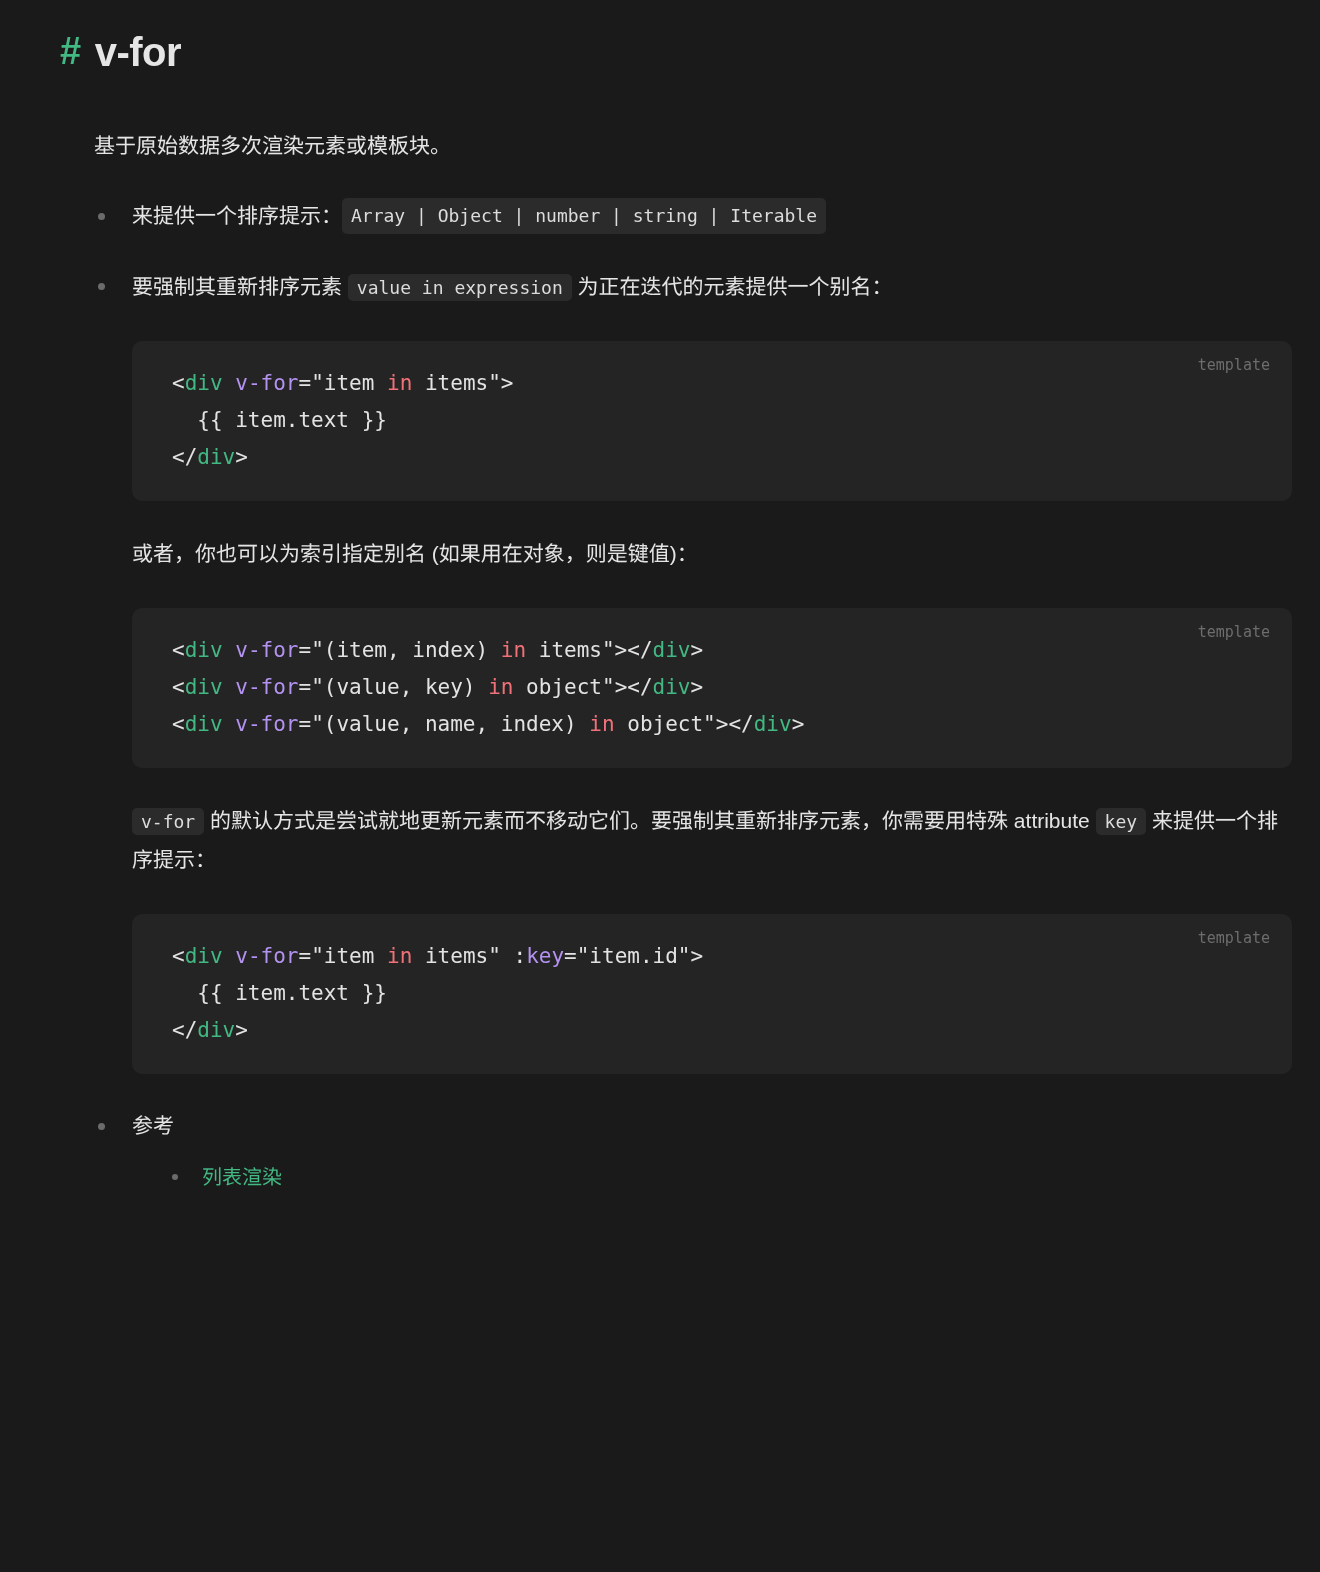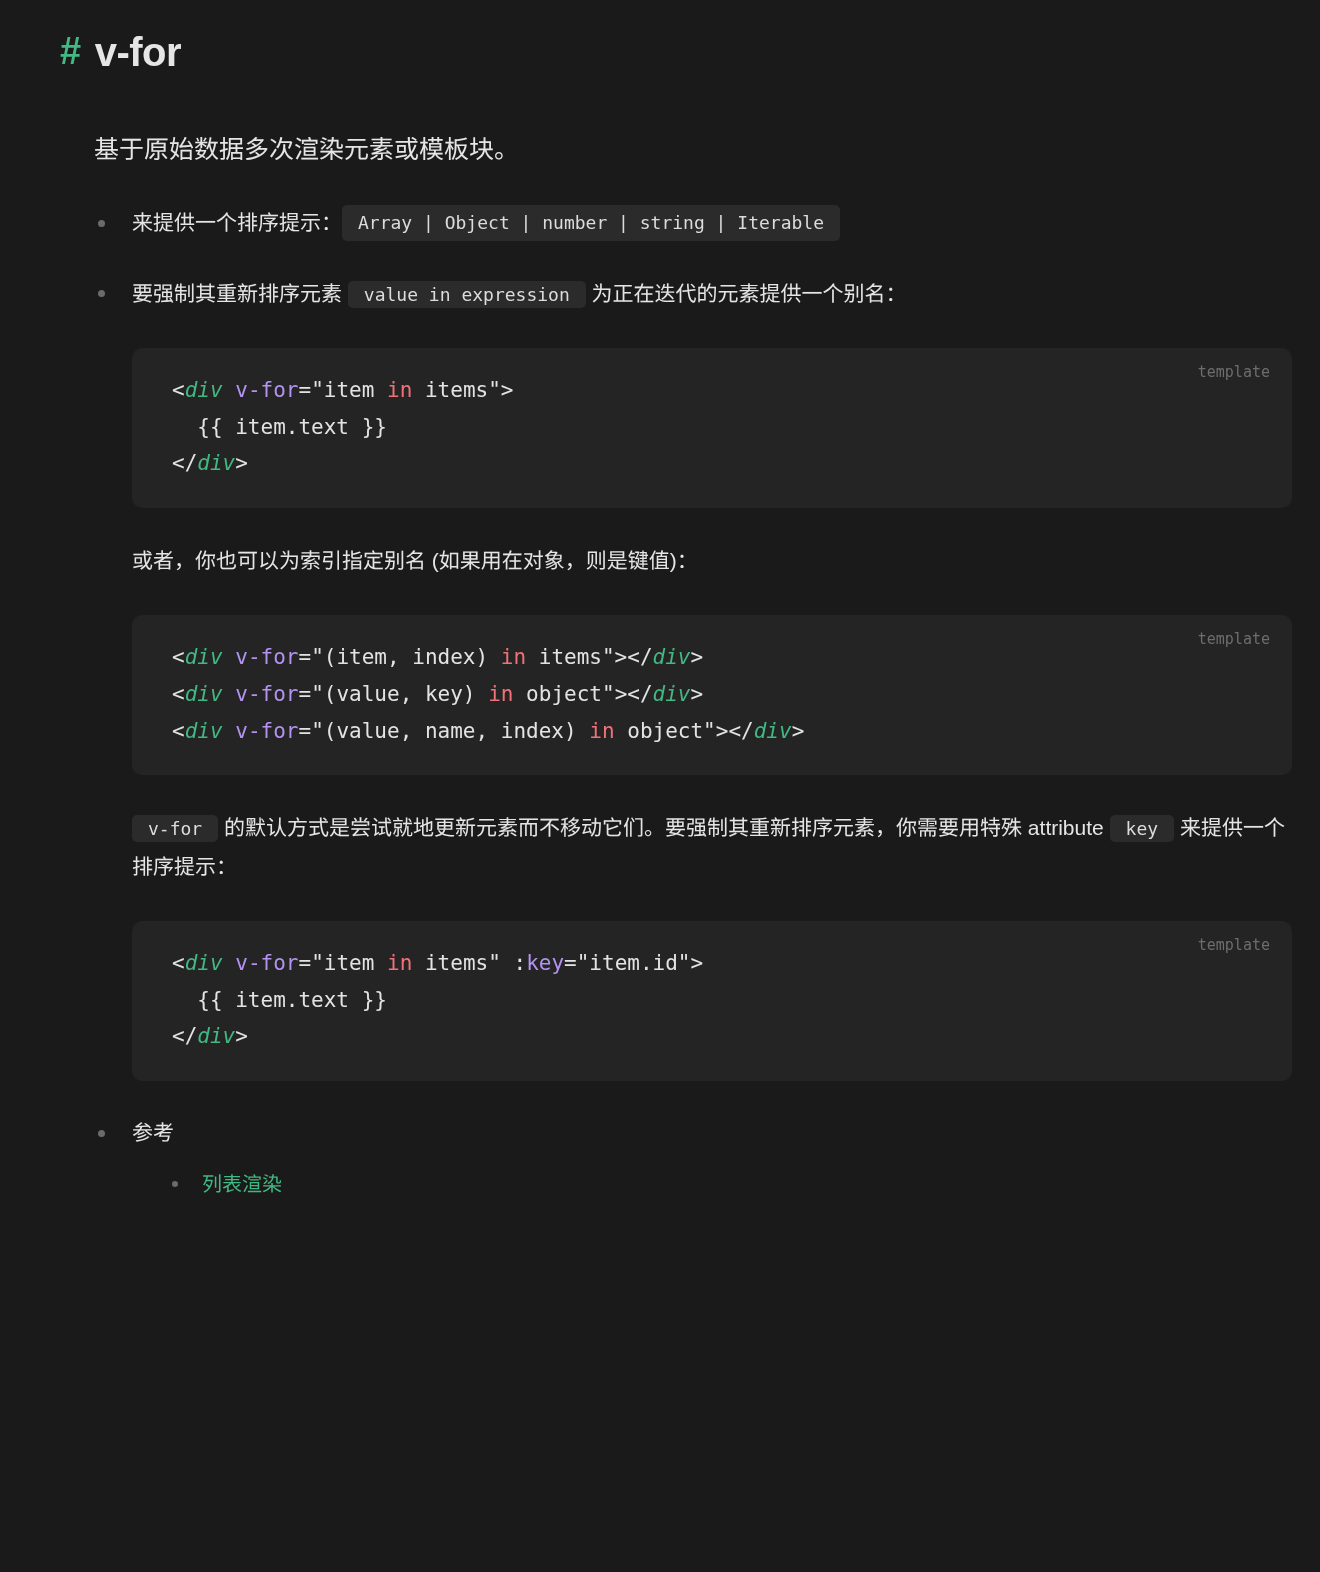--- a/index.html
+++ b/index.html
@@ -43,21 +43,21 @@
     color:var(--accent);
     font-weight:600;
     font-size:38px;
   }
   .body{
     margin:52px 0 0 66px;
     max-width:1200px;
   }
   p.lead{
     margin:0 0 34px 0;
-    font-size:25px;
+    font-size:21px;
   }
   ul.top{
     list-style:none;
     margin:0;
     padding:0;
   }
   ul.top > li{
     position:relative;
     padding-left:38px;
     margin-bottom:26px;
@@ -76,21 +76,21 @@
     font-size:21px;
     display:flex;
     align-items:center;
     flex-wrap:wrap;
   }
   code.inline{
     font-family:"DejaVu Sans Mono", monospace;
     background:var(--inline-bg);
     color:#dcdcdc;
     border-radius:5px;
-    padding:3px 16px;
+    padding:3px 9px;
     font-size:18px;
     white-space:pre;
   }
   .detail-body{
     margin-top:34px;
   }
   .detail-body p{
     margin:0 0 10px 0;
     font-size:21px;
     line-height:1.85;
@@ -112,21 +112,21 @@
     color:#6d6d6d;
   }
   pre{
     margin:0;
     font-family:"DejaVu Sans Mono", monospace;
     font-size:21px;
     line-height:1.75;
     color:#e3e3e3;
     white-space:pre;
   }
-  .t-tag{color:#42b883;font-style:italic;}
+  .t-tag{color:#42b883;}
   .t-attr{color:#b392f0;}
   .t-kw{color:#f07178;}
   .t-str{color:#e3e3e3;}
   .t-punct{color:#e3e3e3;}
   a.link{
     color:var(--accent);
     text-decoration:none;
   }
   .para-mixed{
     margin:30px 0 0 0;

